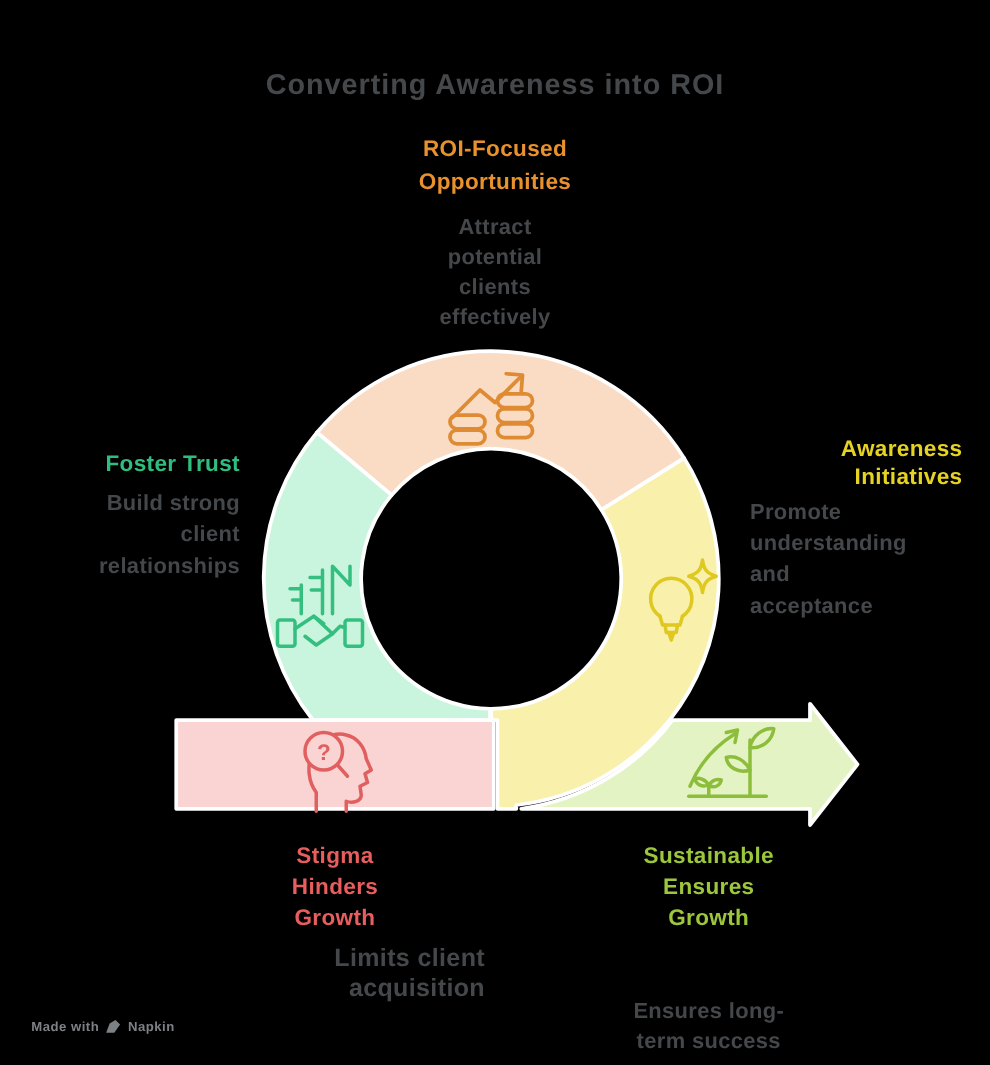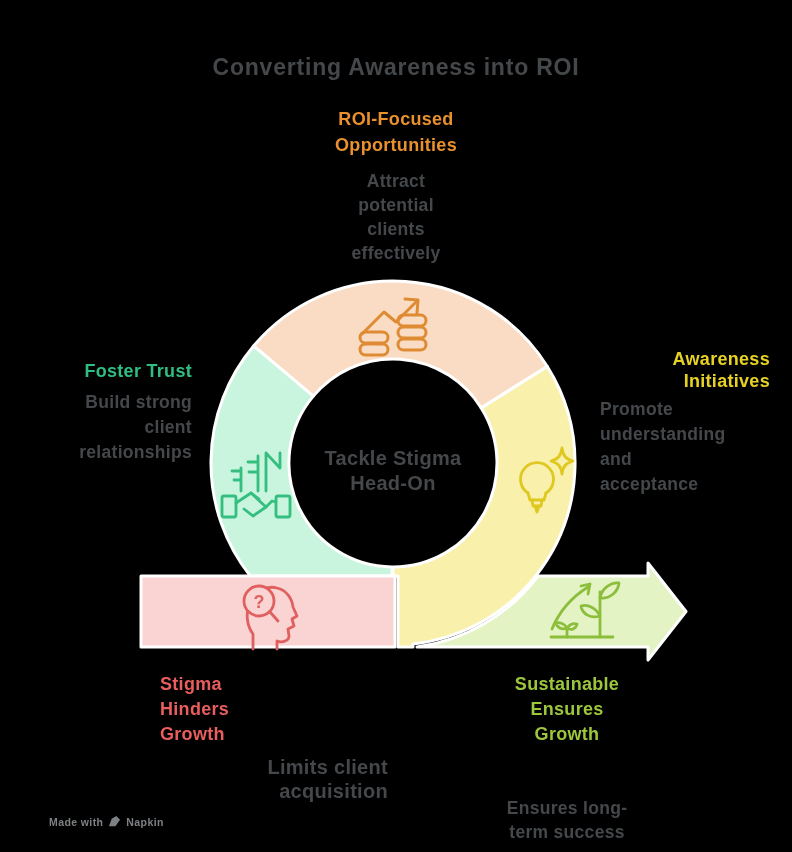--- a/index.html
+++ b/index.html
@@ -17,28 +17,28 @@
   .c-green{color:#2FBE7F;}
   .c-yellow{color:#E6D222;}
   .c-red{color:#E85D5D;}
   .c-lime{color:#9CC63B;}
   .roi-label{left:246px;top:106px;width:300px;text-align:center;font-size:18px;line-height:26px;}
   .roi-desc{left:246px;top:169px;width:300px;text-align:center;font-size:17.5px;line-height:24px;}
   .trust-label{right:600px;top:359px;width:220px;text-align:right;font-size:18px;line-height:24px;}
   .trust-desc{right:600px;top:390px;width:220px;text-align:right;font-size:17.5px;line-height:25px;}
   .aware-label{left:600px;top:348px;width:170px;text-align:right;font-size:18px;line-height:22px;}
   .aware-desc{left:600px;top:397px;width:180px;text-align:left;font-size:17.5px;line-height:25px;}
-  .stigma-label{left:160px;top:672px;width:240px;font-size:18px;line-height:25px;}
+  .stigma-label{left:148px;top:672px;width:240px;text-align:center;font-size:18px;line-height:25px;}
   .stigma-desc{left:148px;top:755px;width:240px;text-align:right;font-size:20px;line-height:24px;}
   .growth-label{left:447px;top:672px;width:240px;text-align:center;font-size:18px;line-height:25px;}
   .growth-desc{left:447px;top:755px;width:240px;text-align:center;font-size:17.5px;line-height:24px;margin-top:41px;}
   .center-label{left:293px;top:446px;width:200px;text-align:center;font-size:20px;line-height:25px;color:#45484B;}
   .footer{
     position:absolute;left:25px;top:815px;display:flex;align-items:center;gap:5px;
-    font-size:10.5px;font-weight:bold;color:#7E8184;letter-spacing:.4px;margin-left:24px;
+    font-size:10.5px;font-weight:bold;color:#7E8184;letter-spacing:.4px;
   }
 </style>
 </head>
 <body>
 
 <div id="canvas">
 
   <svg id="diagram-svg" width="792" height="852" viewBox="0 0 792 852">
 
     <path stroke="#FFFFFF" stroke-width="3" stroke-linejoin="round" d="M547.3,366.5 A182,182 0 0 0 253.6,346 L313.3,396.1 A104,104 0 0 1 481.2,407.9 Z" fill="#FADCC4"></path>
@@ -95,22 +95,20 @@
       <path d="M567,637 V628"></path>
       <path d="M567,628 C564,623 559,622 556,623 C557,628 562,630 567,628 Z"></path>
       <path d="M567,628 C570,624 574,623 577,624 C576,629 571,631 567,628 Z"></path>
       <path d="M552,629 C559,612 572,597 588,587"></path>
       <path d="M581,586 L590,584 L588,594"></path>
     </g>
   </svg>
 
   <div class="txt title">Converting Awareness into ROI</div>
 
-  <div class="txt center-label">Tackle Stigma
-Head-On</div>
 
   <div class="txt roi-label c-orange">ROI-Focused
 Opportunities</div>
   <div class="txt roi-desc gray">Attract
 potential
 clients
 effectively</div>
 
   <div class="txt trust-label c-green">Foster Trust</div>
   <div class="txt trust-desc gray">Build strong

